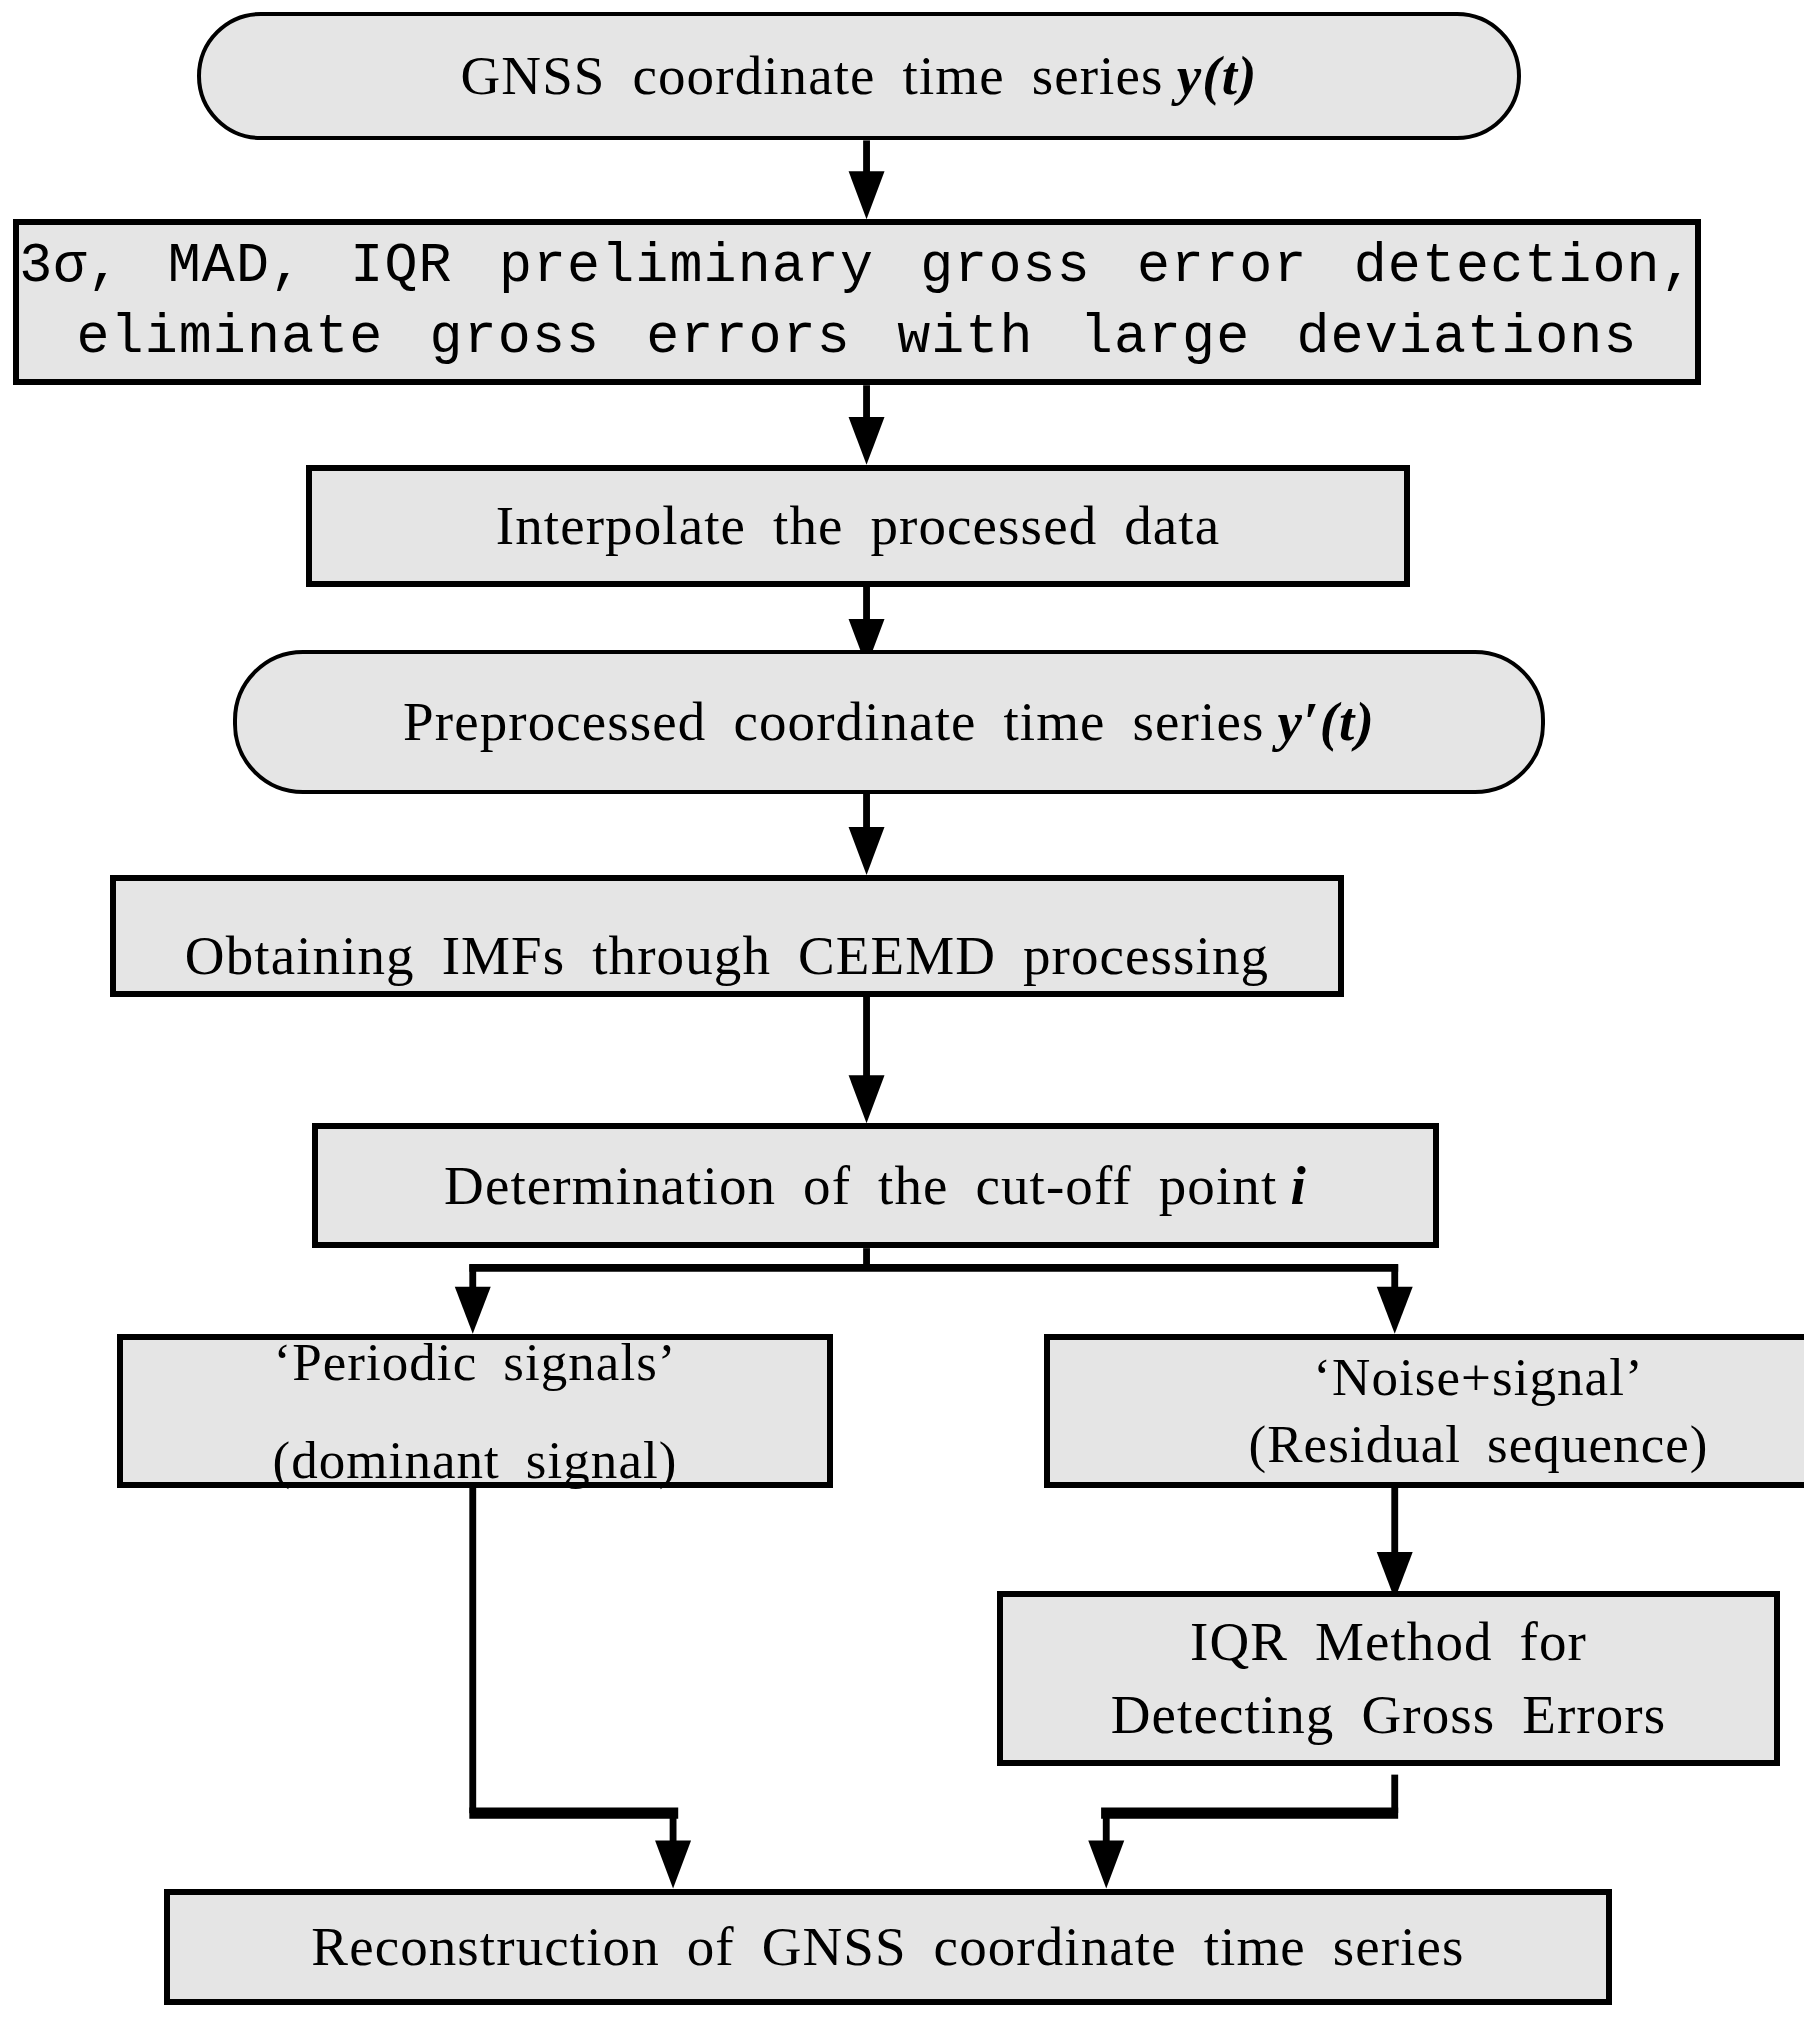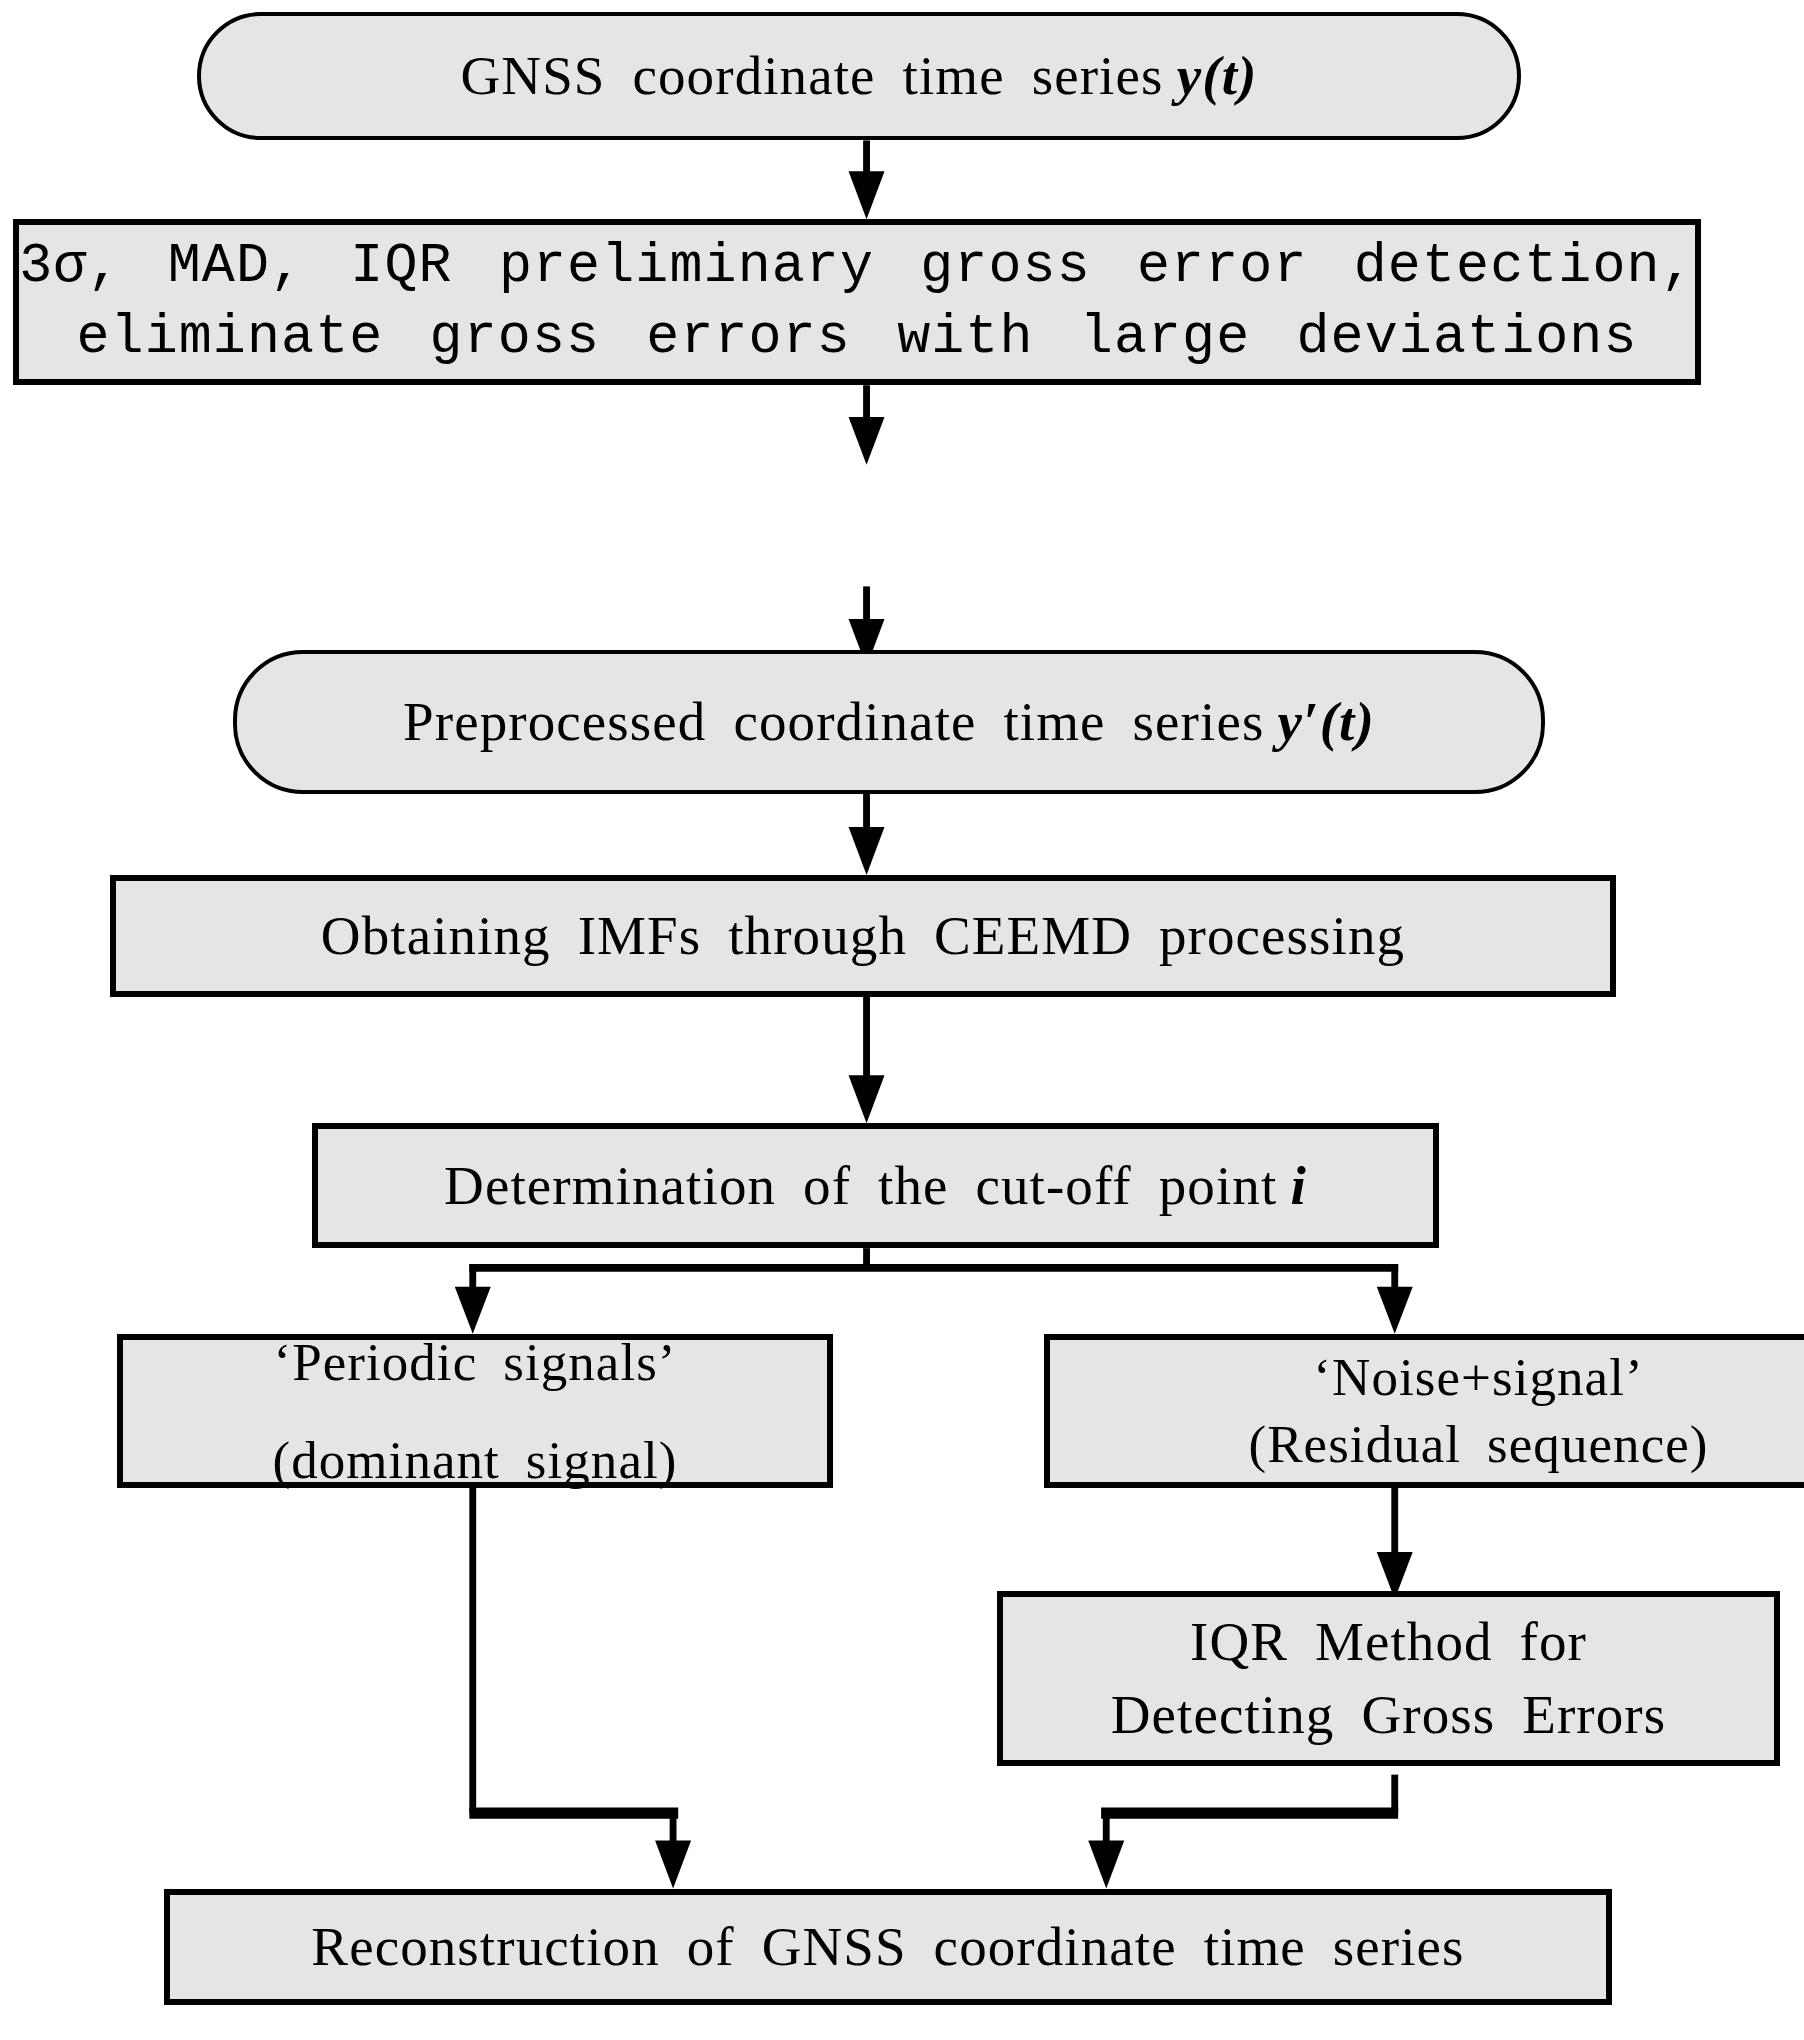--- a/index.html
+++ b/index.html
@@ -104,26 +104,29 @@
 
   <div class="node stadium" style="left:197px; top:12px; width:1324px; height:128px;">
     <div class="line"><span>GNSS coordinate time series</span><span class="math">y(t)</span></div>
   </div>
 
   <div class="node" style="left:13px; top:219px; width:1688px; height:166px;font-family:Liberation Mono, monospace;">
     <div class="line">3σ, MAD, IQR preliminary gross error detection,</div>
     <div class="line">eliminate gross errors with large deviations</div>
   </div>
 
+  <div class="node" style="left:306px; top:465px; width:1104px; height:122px;">
+    <div class="line">Interpolate the processed data</div>
+  </div>
 
   <div class="node stadium" style="left:233px; top:650px; width:1312px; height:144px;">
     <div class="line"><span>Preprocessed coordinate time series</span><span class="math">y′(t)</span></div>
   </div>
 
-  <div class="node" style="left:110px; top:875px; width:1506px; height:122px;">
+  <div class="node" style="left:110px; top:875px; width:1234px; height:122px;justify-content:flex-end;">
     <div class="line">Obtaining IMFs through CEEMD processing</div>
   </div>
 
   <div class="node" style="left:312px; top:1123px; width:1127px; height:125px;">
     <div class="line"><span>Determination of the cut-off point</span><span class="math">i</span></div>
   </div>
 
   <div class="node" style="left:117px; top:1334px; width:716px; height:154px; line-height:1.26; font-size:53px;gap:31px;">
     <div class="line">‘Periodic signals’</div>
     <div class="line">(dominant signal)</div>

